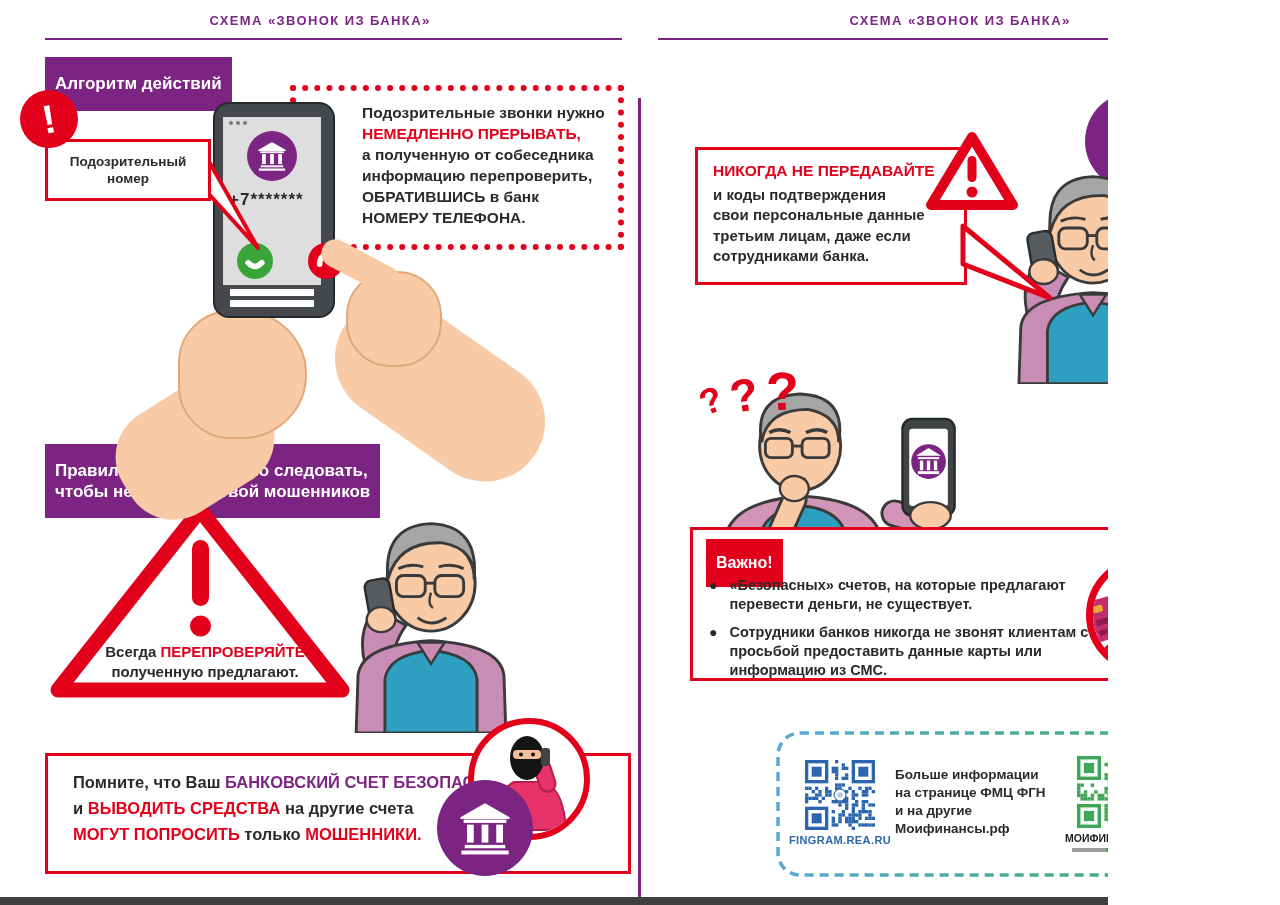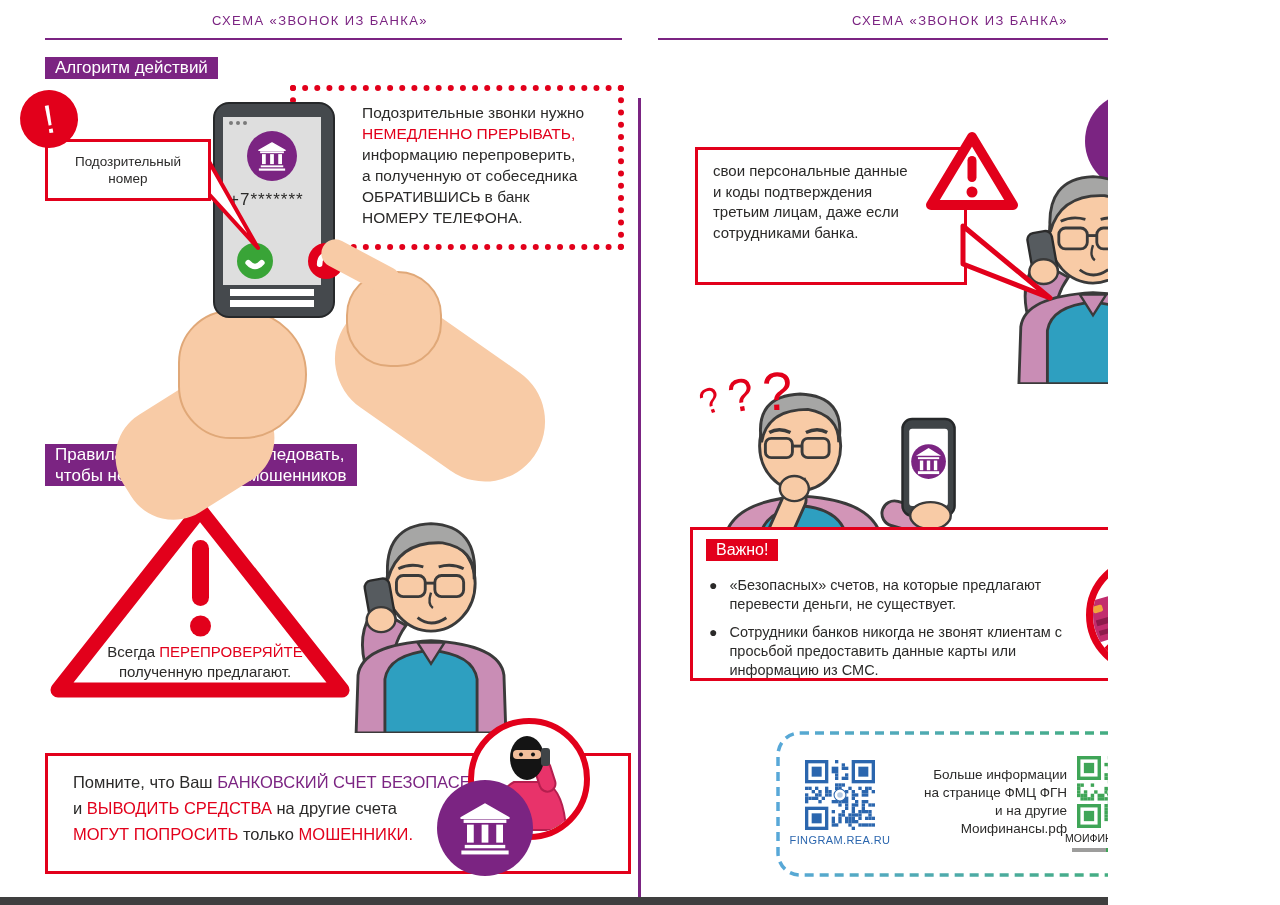--- a/index.html
+++ b/index.html
@@ -1,25 +1,25 @@
 <!DOCTYPE html>
 <html><head>
 <meta charset="utf-8">
 <style>
   html,body{margin:0;padding:0;background:#fff}
   .canvas{position:relative;width:1108px;height:905px;background:#fff;overflow:hidden;
-          font-family:"Liberation Sans",sans-serif;font-weight:400;color:#2b2a29}
+          font-family:"Liberation Sans",sans-serif;font-weight:700;color:#2b2a29}
   .abs{position:absolute}
   .red{color:#E2001B}.purple{color:#7B2482}
   
   .page-header{position:absolute;top:13px;text-align:center;color:#7B2482;font-size:13px;letter-spacing:1.4px}
   .header-rule{position:absolute;top:38px;height:2px;background:#7B2482}
   .divider{position:absolute;left:638px;top:98px;width:3px;height:799px;background:#7B2482}
   
-  .pbadge{position:absolute;background:#7B2482;color:#fff;font-size:17px;line-height:22px;padding:0 10px}
+  .pbadge{position:absolute;background:#7B2482;color:#fff;font-size:17px;line-height:22px;padding:16px 10px}
   
   .excl-circle{position:absolute;left:20px;top:90px;width:58px;height:58px;border-radius:50%;background:#E2001B;
      color:#fff;font-size:40px;display:flex;align-items:center;justify-content:center;transform:rotate(-10deg);z-index:7}
   .callout{position:absolute;left:45px;top:139px;width:160px;height:56px;border:3px solid #E2001B;background:#fff;
      display:flex;flex-direction:column;justify-content:center;text-align:center;font-size:13.5px;line-height:17px;z-index:6}
   
   .dotted-box{position:absolute;left:290px;top:85px;width:334px;height:165px;border:6px dotted #E2001B;box-sizing:border-box;z-index:1}
   .advice{position:absolute;left:362px;top:102px;font-size:15.5px;line-height:21px;z-index:2}
   
   .phone-wrap{position:absolute;left:150px;top:95px;width:340px;height:345px;z-index:4}
@@ -51,35 +51,35 @@
   
   .never-box{position:absolute;left:695px;top:147px;width:272px;height:138px;border:3px solid #E2001B;background:#fff;z-index:4;
      padding:11px 0 0 15px;box-sizing:border-box;font-size:15px;line-height:20.5px}
   .never-box .head{font-size:15.5px;margin-bottom:3px}
   .qmarks{position:absolute;left:700px;top:360px;display:flex;align-items:flex-end;gap:8px;color:#E2001B;z-index:3}
   .qmarks span{display:inline-block}
   .q1{font-size:36px;transform:rotate(-20deg)}
   .q2{font-size:46px;transform:rotate(-10deg)}
   .q3{font-size:54px;transform:rotate(-2deg)}
   .important-box{position:absolute;left:690px;top:527px;width:442px;height:148px;border:3px solid #E2001B;background:#fff;z-index:4}
-  .important-badge{position:absolute;left:13px;top:9px;background:#E2001B;color:#fff;font-size:16px;padding:2px 10px}
+  .important-badge{position:absolute;left:13px;top:9px;background:#E2001B;color:#fff;font-size:16px;padding:15px 10px}
   .bullets{position:absolute;left:16px;top:46px;width:388px;margin:0;padding:0;list-style:none}
   .bullets li{display:flex;gap:12px;margin-bottom:9px;font-size:14.5px;line-height:19px}
   .bullets .dot{font-size:14px;line-height:19px}
   
   .info-wrap{position:absolute;left:775px;top:730px;width:416px;height:148px;z-index:2}
   .info-wrap>div{position:absolute}
   .qr{width:70px;height:70px}
   .qr-blue{left:30px;top:30px}
   .qr-green{left:302px;top:26px;width:72px;height:72px}
   .qr-label-blue{left:6px;top:104px;width:118px;text-align:center;font-size:11px;letter-spacing:.4px;color:#2B66AE}
   .qr-label-green{left:290px;top:102px;width:96px;text-align:center;font-size:10.5px;color:#1c1b1a}
   .rainbow{left:297px;top:118px;width:82px;height:4px;
      background:linear-gradient(to right,#9d9d9c 0 42%,#3FA557 42% 62%,#2B66AE 62% 72%,#E2001B 72% 82%,#E5097F 82% 92%,#7B2482 92% 100%)}
-  .info-text{left:120px;top:36px;width:172px;text-align:right;font-size:13.5px;line-height:18px}
+  .info-text{left:120px;top:36px;width:172px;text-align:left;font-size:13.5px;line-height:18px}
   
   .edge-bottom{position:absolute;left:0;top:897px;width:1280px;height:8px;background:#3F3F3F;z-index:9}
   .edge-right{position:absolute;left:1275px;top:0;width:5px;height:905px;background:#3F3F3F;z-index:9}
   svg{display:block}
 </style>
 </head>
 <body>
 
 <div class="canvas">
 
@@ -161,22 +161,22 @@
   <div class="pbadge" style="left:45px;top:57px">Алгоритм действий</div>
 
   <div class="excl-circle">
       <span>!</span>
     </div>
 
   <div class="dotted-box"></div>
   <div class="advice">
     <div>Подозрительные звонки нужно</div>
     <div class="red">НЕМЕДЛЕННО ПРЕРЫВАТЬ,</div>
+    <div>а полученную от собеседника</div>
     <div>информацию перепроверить,</div>
-    <div>а полученную от собеседника</div>
     <div>ОБРАТИВШИСЬ в банк</div>
     <div>НОМЕРУ ТЕЛЕФОНА.</div>
   </div>
 
   <div class="phone-wrap">
     <div class="arm-lower skin"></div>
     <div class="wrist skin"></div>
     <div class="palm skin"></div>
     <div class="phone-body"></div>
     <div class="screen"></div>
@@ -264,22 +264,23 @@
   </div>
 
   <svg class="abs" style="left:998px;top:165px;z-index:3" width="190" height="219" viewBox="0 0 200 230">
     <use href="#oldman-figure"></use>
   </svg>
 
   <svg class="abs" style="left:955px;top:218px;z-index:5" width="105" height="95">
     <polygon points="8,8 95,80 8,46" fill="#fff" stroke="#E2001B" stroke-width="5" stroke-linejoin="round"></polygon>
   </svg>
   <div class="never-box">
+    <div class="head red">НИКОГДА НЕ ПЕРЕДАВАЙТЕ</div>
+    <div>и коды подтверждения</div>
     <div>свои персональные данные</div>
-    <div>и коды подтверждения</div>
     <div>третьим лицам, даже если</div>
     <div>сотрудниками банка.</div>
   </div>
   <svg class="abs" style="left:922px;top:128px;z-index:6" width="100" height="88">
     <polygon points="50,9 91,77 9,77" fill="#fff" stroke="#E2001B" stroke-width="10" stroke-linejoin="round"></polygon>
     <rect x="45.5" y="28" width="9" height="26" rx="4.5" fill="#E2001B"></rect>
     <circle cx="50" cy="64" r="5.5" fill="#E2001B"></circle>
   </svg>
 
   <div class="qmarks">

